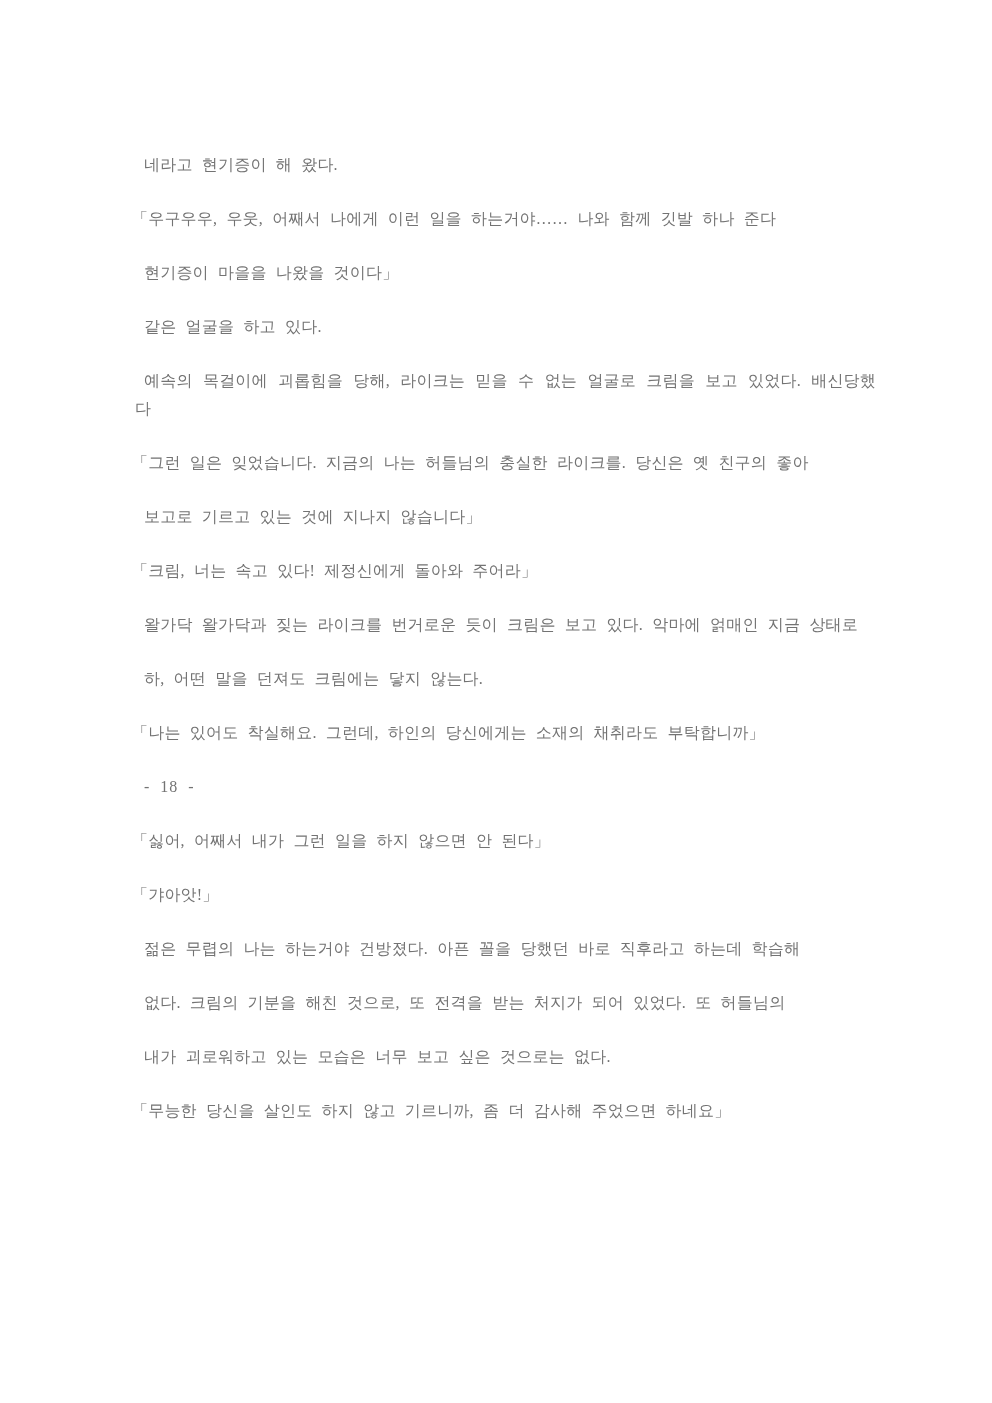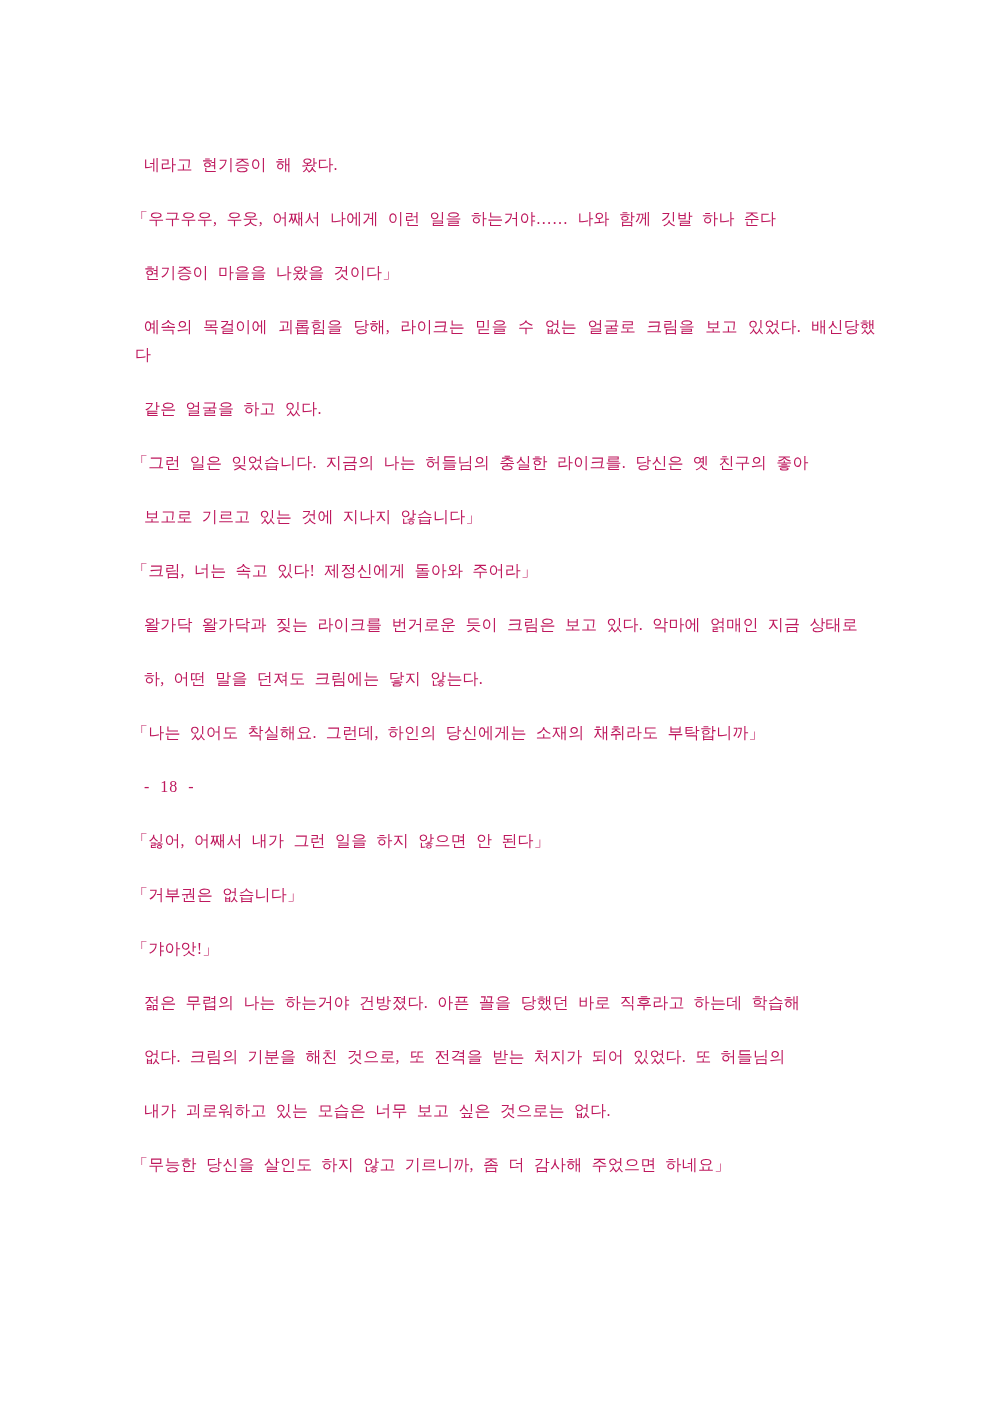--- a/index.html
+++ b/index.html
@@ -22,21 +22,21 @@
   .content {
     position: absolute;
     left: 135px;
     top: 151px;
     width: 741px;
   }
   .para {
     margin: 0 0 26px 0;
     font-size: 16px;
     line-height: 28px;
-    color: #be185d;
+    color: #737373;
     text-align: justify;
     word-spacing: 5px;
     letter-spacing: 0.2px;
   }
   .para.narration {
     text-indent: 9px;
   }
   .para.dialogue {
     text-indent: 0;
     margin-left: -3px;
@@ -47,30 +47,29 @@
   }
 </style>
 </head>
 <body>
 
 <div class="page">
   <div class="content">
       <p class="para narration">네라고 현기증이 해 왔다.</p>
       <p class="para dialogue">「우구우우, 우웃, 어째서 나에게 이런 일을 하는거야…… 나와 함께 깃발 하나 준다</p>
       <p class="para narration">현기증이 마을을 나왔을 것이다」</p>
+      <p class="para narration">같은 얼굴을 하고 있다.</p>
       <p class="para narration">예속의 목걸이에 괴롭힘을 당해, 라이크는 믿을 수 없는 얼굴로 크림을 보고 있었다. 배신당했다</p>
-      <p class="para narration">같은 얼굴을 하고 있다.</p>
       <p class="para dialogue">「그런 일은 잊었습니다. 지금의 나는 허들님의 충실한 라이크를. 당신은 옛 친구의 좋아</p>
       <p class="para narration">보고로 기르고 있는 것에 지나지 않습니다」</p>
       <p class="para dialogue">「크림, 너는 속고 있다! 제정신에게 돌아와 주어라」</p>
       <p class="para narration">왈가닥 왈가닥과 짖는 라이크를 번거로운 듯이 크림은 보고 있다. 악마에 얽매인 지금 상태로</p>
       <p class="para narration">하, 어떤 말을 던져도 크림에는 닿지 않는다.</p>
       <p class="para dialogue">「나는 있어도 착실해요. 그런데, 하인의 당신에게는 소재의 채취라도 부탁합니까」</p>
       <p class="para page-number">- 18 -</p>
       <p class="para dialogue">「싫어, 어째서 내가 그런 일을 하지 않으면 안 된다」</p>
-      <p class="para dialogue">「거부권은 없습니다」</p>
       <p class="para dialogue">「갸아앗!」</p>
       <p class="para narration">젊은 무렵의 나는 하는거야 건방졌다. 아픈 꼴을 당했던 바로 직후라고 하는데 학습해</p>
       <p class="para narration">없다. 크림의 기분을 해친 것으로, 또 전격을 받는 처지가 되어 있었다. 또 허들님의</p>
       <p class="para narration">내가 괴로워하고 있는 모습은 너무 보고 싶은 것으로는 없다.</p>
       <p class="para dialogue">「무능한 당신을 살인도 하지 않고 기르니까, 좀 더 감사해 주었으면 하네요」</p>
     </div>
 </div>
 
 </body></html>

